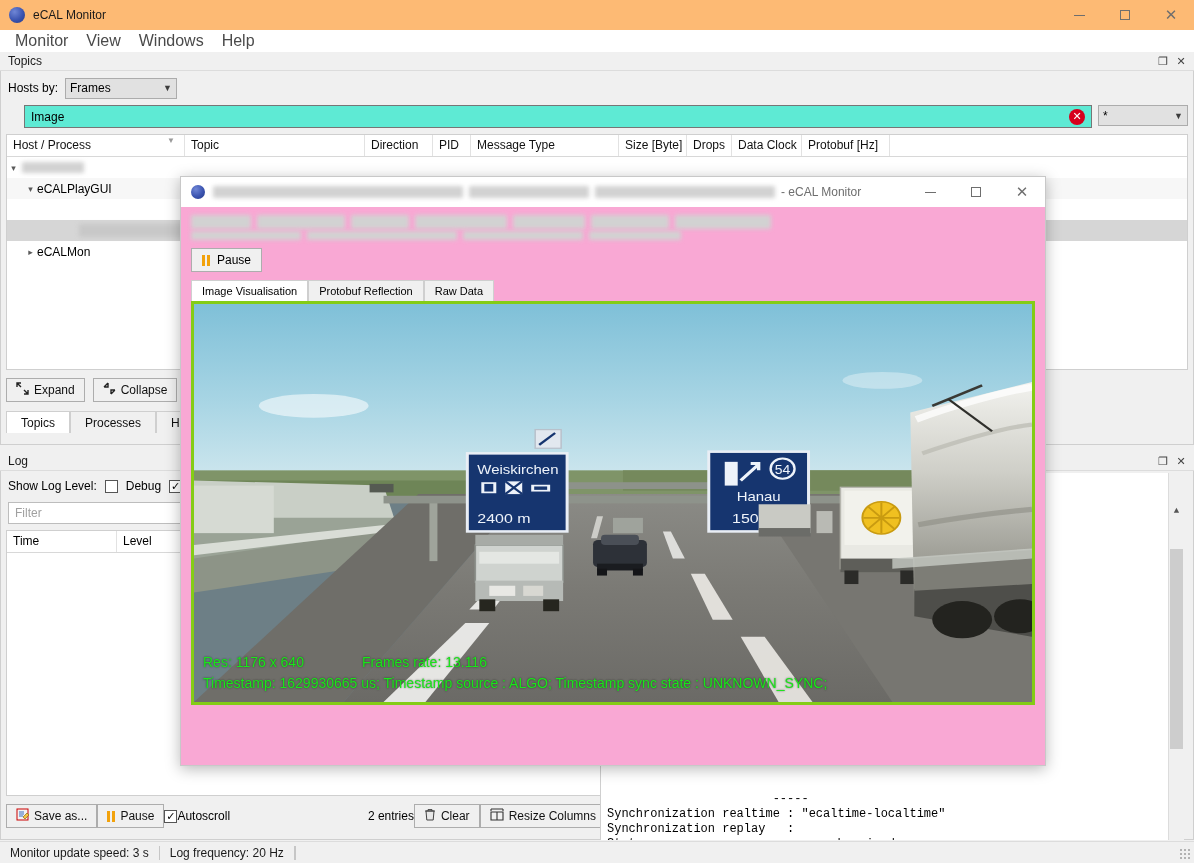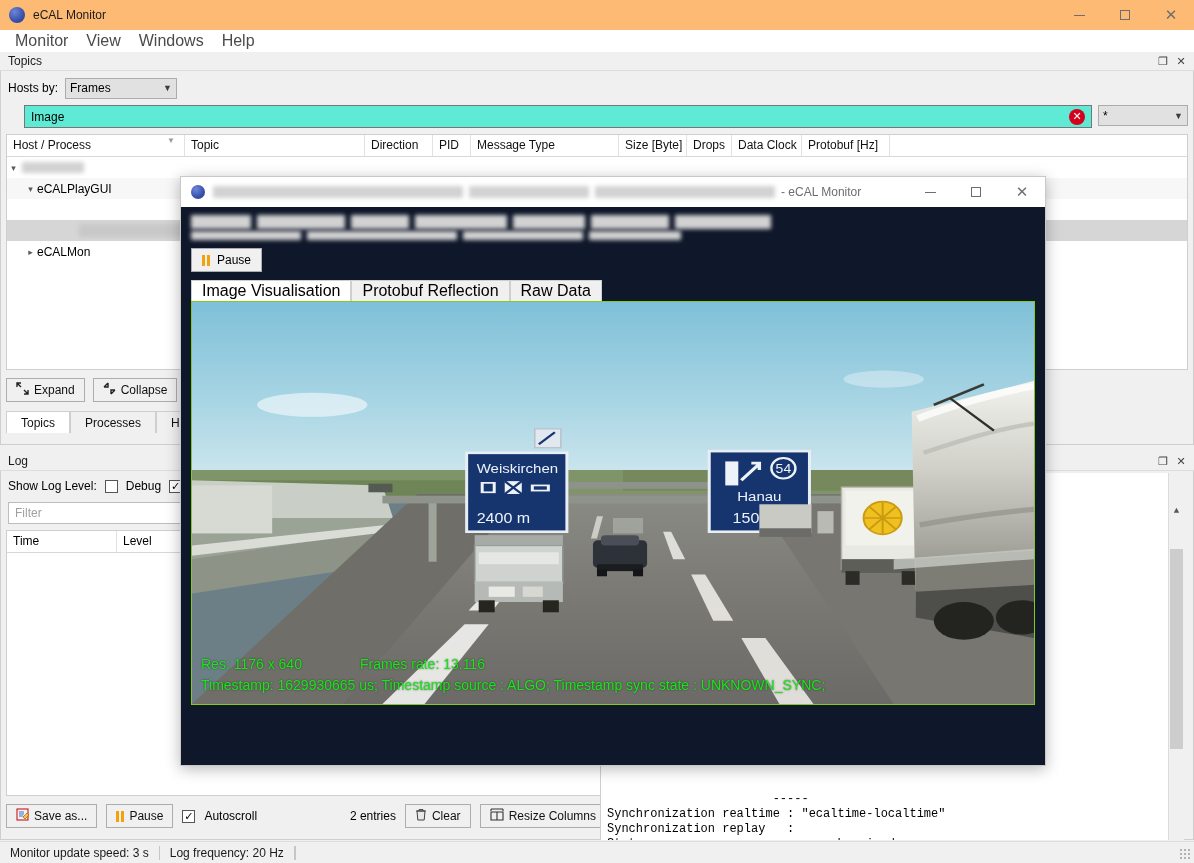--- a/index.html
+++ b/index.html
@@ -127,21 +127,21 @@
   .loglevel-row { display: flex; align-items: center; gap: 8px; height: 20px; margin-left: 2px; }
   .cb { width: 13px; height: 13px; border: 1px solid #555; background: #fff; display: inline-flex;
         align-items: center; justify-content: center; font-size: 11px; color: #000; font-family: "DejaVu Sans", sans-serif; }
   .log-filter {
     margin: 6px 0 6px 2px; height: 22px; background: #fff; border: 1px solid #bdbdbd;
     display: flex; align-items: center; padding: 0 6px; font-size: 12px; color: #a0a0a0;
   }
   .log-table { background: #fff; border: 1px solid #cfcfcf; height: 266px; position: relative; overflow: hidden; }
   .log-thead { display: flex; height: 22px; border-bottom: 1px solid #d8d8d8; }
   .log-thead .th { border-right: 1px solid #e2e2e2; padding: 3px 6px 0 6px; font-size: 12px; }
-  .logbar-row { display: flex; align-items: center; gap: 9px; margin-top: 8px; }
+  .logbar-row { display: flex; align-items: center; margin-top: 8px; }
   .entries { margin-left: auto; font-size: 12px; }
 
   
   .mono-panel {
     position: absolute; left: 600px; top: 473px; right: 10px; bottom: 23px;
     background: #fff; border-left: 1px solid #cfcfcf;
     font-family: "Liberation Mono", monospace; font-size: 12px; color: #000;
     overflow: hidden; white-space: pre;
     padding: 4px 6px; line-height: 15px;
   }
@@ -165,48 +165,48 @@
   .statusbar .sep { width: 1px; height: 14px; background: #c6c6c6; }
   .grip {
     position: absolute; right: 3px; bottom: 3px; width: 12px; height: 12px;
     background-image: radial-gradient(#b2b2b2 1px, transparent 1px);
     background-size: 4px 4px;
   }
 
   
   .dialog {
     position: absolute; left: 180px; top: 176px; width: 866px; height: 590px;
-    background: #0f172a; border: 1px solid #c8c8c8;
+    background: #f9a8d4; border: 1px solid #c8c8c8;
     box-shadow: 0 3px 14px rgba(0,0,0,0.28);
   }
   .dlg-title {
     height: 30px; background: #fff; display: flex; align-items: center;
   }
   .dlg-title .dicon {
     width: 14px; height: 14px; margin: 0 8px 0 10px; border-radius: 50%;
     background: radial-gradient(circle at 35% 30%, #6f86d6 0%, #3b54b0 55%, #243a86 100%);
   }
   .dlg-title .dtext { font-size: 12px; color: #6e6e6e; display: flex; align-items: center; gap: 6px; }
   .dlg-body { padding: 8px 10px 0 10px; }
   .topic-redact { height: 26px; margin-bottom: 7px; position: relative; }
   .pause-btn {
     height: 24px; background: #f0f0f0; border: 1px solid #adadad; display: inline-flex;
     align-items: center; gap: 7px; padding: 0 10px; font-size: 12px;
   }
   .pause-glyph { display: inline-flex; gap: 2px; }
   .pause-glyph i { width: 3px; height: 11px; background: #f2a20c; display: block; }
   .dlg-tabs { display: flex; align-items: flex-end; margin-top: 8px; }
   .dlg-tab {
-    height: 21px; padding: 0 10px; font-size: 16px; display: flex; align-items: center;
+    height: 21px; padding: 0 10px; font-size: 11px; display: flex; align-items: center;
     background: #f0f0f0; border: 1px solid #cfcfcf; border-bottom: none;
   }
   .dlg-tab.active { background: #fff; }
   .img-area {
     margin-top: 0; height: 404px; position: relative; overflow: hidden;
-    border: 1px solid #84cc16; background: #6d7f86;
+    border: 3px solid #84cc16; background: #6d7f86;
   }
   .overlay { position: absolute; left: 9px; bottom: 8px; font-family: "Liberation Sans", sans-serif;
     color: #19e619; font-size: 14px; text-shadow: 0 0 2px rgba(0,0,0,0.6); line-height: 21px; }
   .ov-line1 { display: flex; gap: 58px; }
 </style>
 </head>
 <body>
 
 <div id="app">
 

